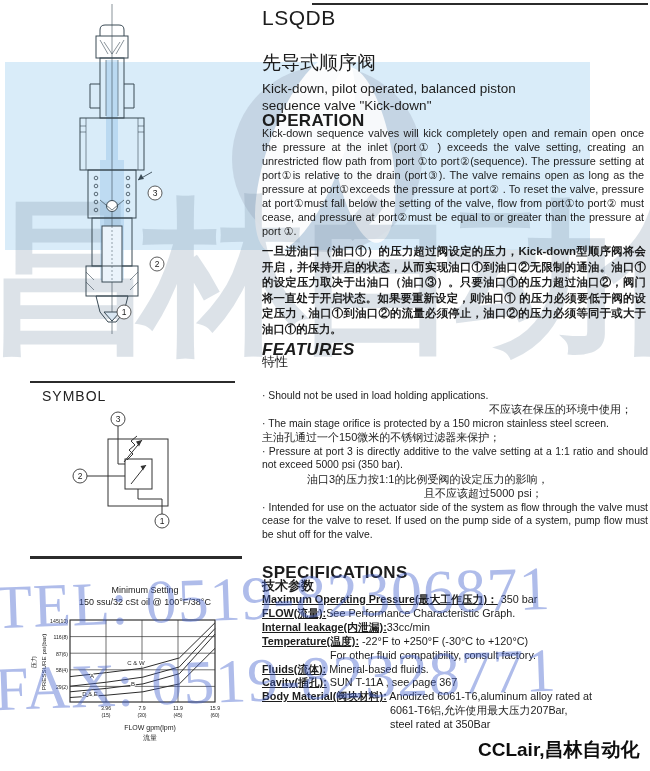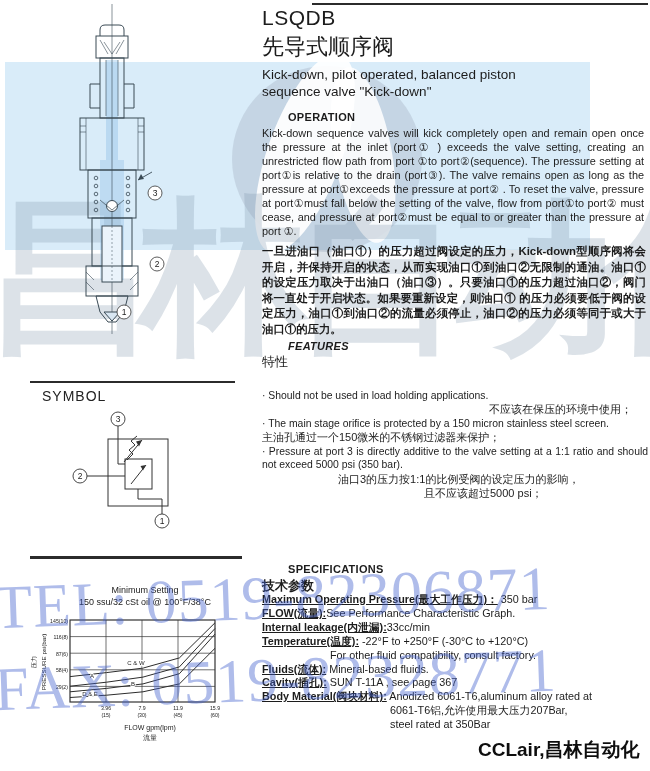--- a/index.html
+++ b/index.html
@@ -18,30 +18,30 @@
   .wm-tel,.wm-fax{position:absolute;left:-6px;width:700px;font-family:"Liberation Serif",serif;
             font-size:62px;white-space:nowrap;color:rgba(64,96,205,0.42);z-index:5;
             transform:rotate(-2deg);pointer-events:none;letter-spacing:1px;}
   .wm-tel{top:560px;}
   .wm-fax{top:642px;}
   .wm-corner{position:absolute;left:478px;top:737px;font-size:19px;font-weight:bold;color:#0d0d0d;z-index:6;white-space:nowrap;}
   
   .abs{position:absolute;z-index:2;}
   .rule{position:absolute;background:#2b2b2b;z-index:2;}
   .model{font-size:21px;font-weight:normal;letter-spacing:.5px;}
-  .title-zh{font-size:22px;margin-top:2px;}
+  .title-zh{font-size:19px;margin-top:20px;}
   .title-en{font-size:13.5px;line-height:17px;margin-top:4px;}
-  .sec-h{font-size:11px;font-weight:bold;letter-spacing:.3px;margin-left:26px;}
+  .sec-h{font-size:17px;font-weight:bold;letter-spacing:.3px;}
   .sec-h-zh{font-size:13px;}
   .body-en{font-size:10.9px;line-height:14px;text-align:justify;}
   .body-zh{font-size:11.4px;line-height:15.6px;text-align:justify;font-weight:bold;}
   .feat-en{font-size:10.4px;line-height:13.4px;text-align:justify;}
   .feat-zh{font-size:11px;line-height:14.6px;}
   .fz-right{text-align:right;padding-right:16px;}
-  .fz-ind1{margin-left:76px;}
+  .fz-ind1{margin-left:45px;}
   .fz-ind2{margin-left:162px;}
   .spec-row{font-size:10.8px;line-height:13.9px;white-space:nowrap;}
   .sl{font-weight:bold;text-decoration:underline;}
   .ind-a{margin-left:68px;}
   .ind-b{margin-left:128px;}
   .ind-c{margin-left:193px;}
   .symbol-h{font-size:14px;letter-spacing:1px;color:#222;text-align:right;}
   .chart-h{font-size:13.5px;font-weight:bold;letter-spacing:.2px;}
   .chart-sub{font-size:9px;text-align:center;color:#222;}
   svg{overflow:visible;}
@@ -77,20 +77,21 @@
   <div class="abs sec-h-zh" style="left:262px;top:353px;">特性</div>
 
   <div class="abs" style="left:262px;top:389px;width:386px;">
     <div class="feat-en">· Should not be used in load holding applications.</div>
     <div class="feat-zh fz-right">不应该在保压的环境中使用；</div>
     <div class="feat-en">· The main stage orifice is protected by a 150 micron stainless steel screen.</div>
     <div class="feat-zh">主油孔通过一个150微米的不锈钢过滤器来保护；</div>
     <div class="feat-en">· Pressure at port 3 is directly additive to the valve setting at a 1:1 ratio and should not exceed 5000 psi (350 bar).</div>
     <div class="feat-zh fz-ind1">油口3的压力按1:1的比例受阀的设定压力的影响，</div>
     <div class="feat-zh fz-ind2">且不应该超过5000 psi；</div>
+    <div class="feat-en">· Intended for use on the actuator side of the system as flow through the valve must cease for the valve to reset. If used on the pump side of a system, pump flow must be shut off for the valve.</div>
   </div>
 
   <div class="abs sec-h" style="left:262px;top:563px;">SPECIFICATIONS</div>
   <div class="abs sec-h-zh" style="left:262px;top:577px;font-weight:bold;">技术参数</div>
 
   <div class="abs" style="left:262px;top:593px;width:386px;">
     <div class="spec-row"><span class="sl">Maximum Operating Pressure(最大工作压力)：</span> <span>350 bar</span></div>
     <div class="spec-row"><span class="sl">FLOW(流量):</span><span>See Performance Characteristic Graph.</span></div>
     <div class="spec-row"><span class="sl">Internal leakage(内泄漏):</span><span>33cc/min</span></div>
     <div class="spec-row"><span class="sl">Temperature(温度):</span> <span>-22°F to +250°F (-30°C to +120°C)</span></div>

